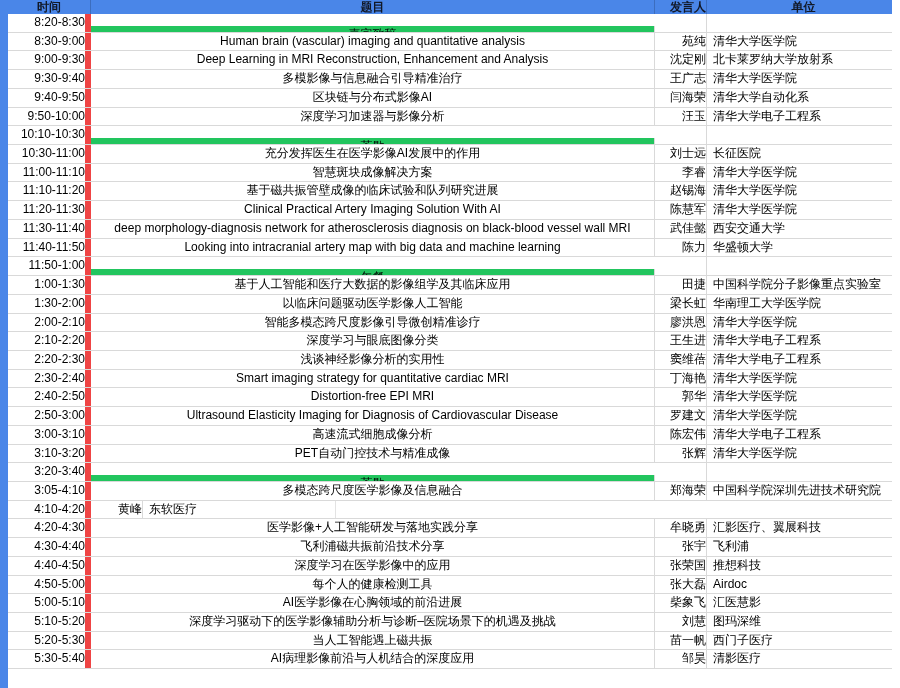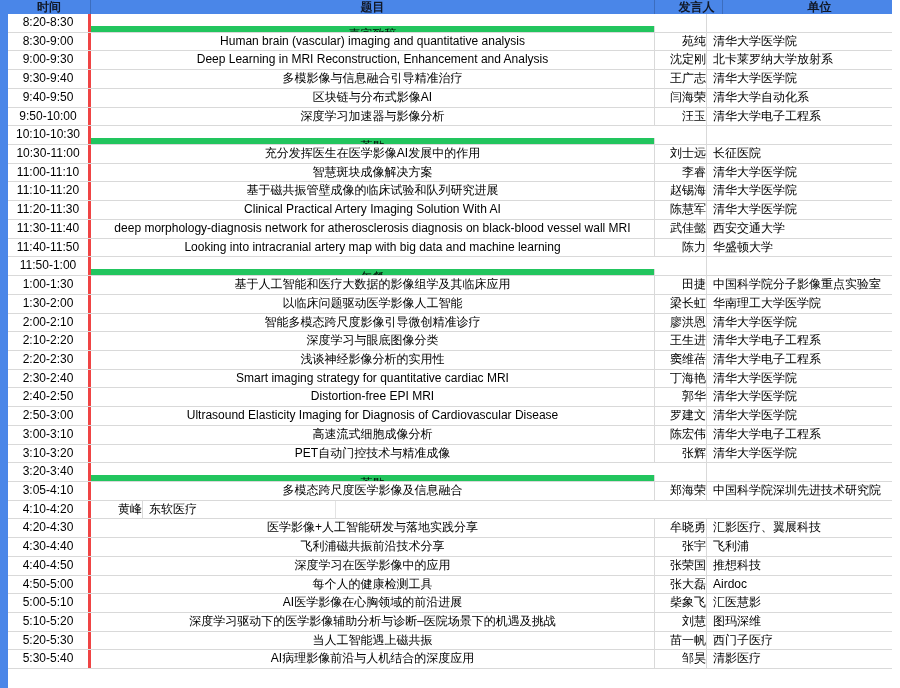--- a/index.html
+++ b/index.html
@@ -22,37 +22,37 @@
   .header-row .cell { border-right:1px solid rgba(0,0,0,0.18); }
   .header-row .cell:last-child { border-right:none; }
   .body { display:flex; flex-direction:column; flex:1 1 auto; overflow:hidden; }
   .row {
     display:flex; flex:0 0 18.72px; height:18.72px;
     border-bottom:1px solid #d9d9d9; background:#fff;
     font-size:12px; line-height:17.5px;
   }
   .cell { overflow:hidden; white-space:nowrap; }
   .c-strip { width:8px; flex:0 0 8px; }
-  .c-time  { width:83px; flex:0 0 83px; text-align:center; border-right:3px solid #ef4444; }
+  .c-time  { width:83px; flex:0 0 83px; text-align:right; border-right:6px solid #ef4444; }
   .c-title { width:564px; flex:0 0 564px; text-align:center; border-right:1px solid #d9d9d9; }
   .c-speaker { width:52px; flex:0 0 52px; text-align:right; padding-left:4px; border-right:1px solid #d9d9d9; }
   .c-org   { width:193px; flex:0 0 193px; text-align:left; padding-left:6px; border-right:1px solid #e3e3e3; }
   .section-cell { background:#22c55e; font-weight:normal; color:#000;margin-top:12px; }
 </style>
 </head>
 <body>
 
 <div class="sheet">
   <div class="accent-strip"></div>
 
   <div class="header-row">
     <div class="cell c-strip"></div>
     <div class="cell c-time" style="text-align:center; padding-left:0;">时间</div>
     <div class="cell c-title" style="text-align:center;">题目</div>
-    <div class="cell c-speaker" style="text-align:center; padding-left:0;margin-left:16px;">发言人</div>
+    <div class="cell c-speaker" style="text-align:right; padding-left:0;">发言人</div>
     <div class="cell c-org" style="text-align:center; padding-left:0;">单位</div>
   </div>
 
   <div class="body">
       <div class="row">
         <div class="cell c-strip"></div>
         <div class="cell c-time">8:20-8:30</div>
         <div class="cell c-title section-cell">嘉宾致辞</div>
         <div class="cell c-speaker"></div>
         <div class="cell c-org"></div>

